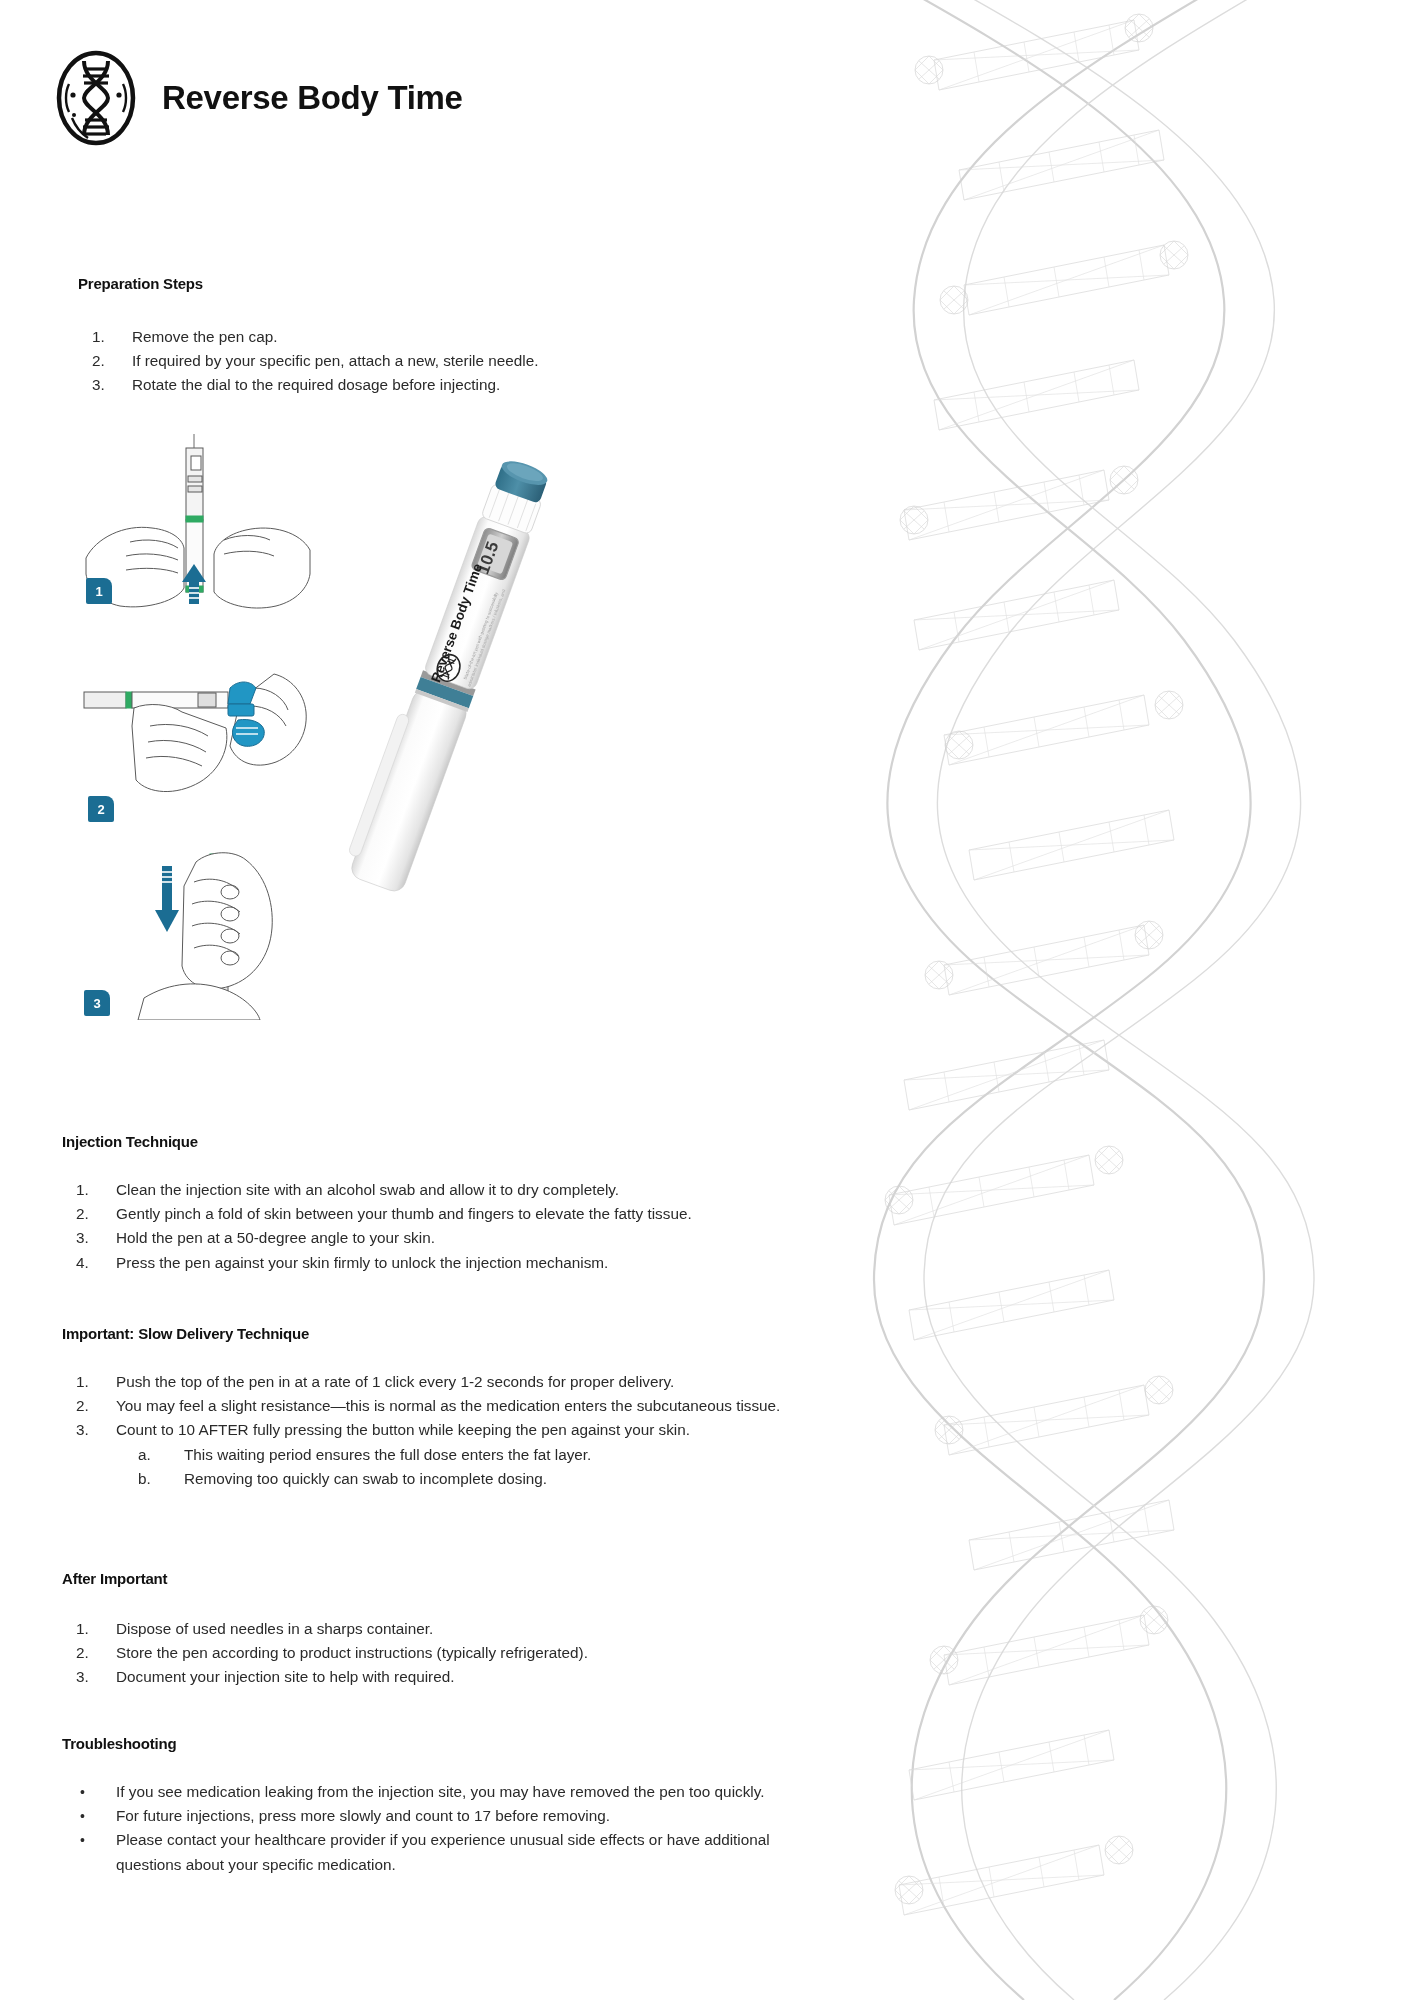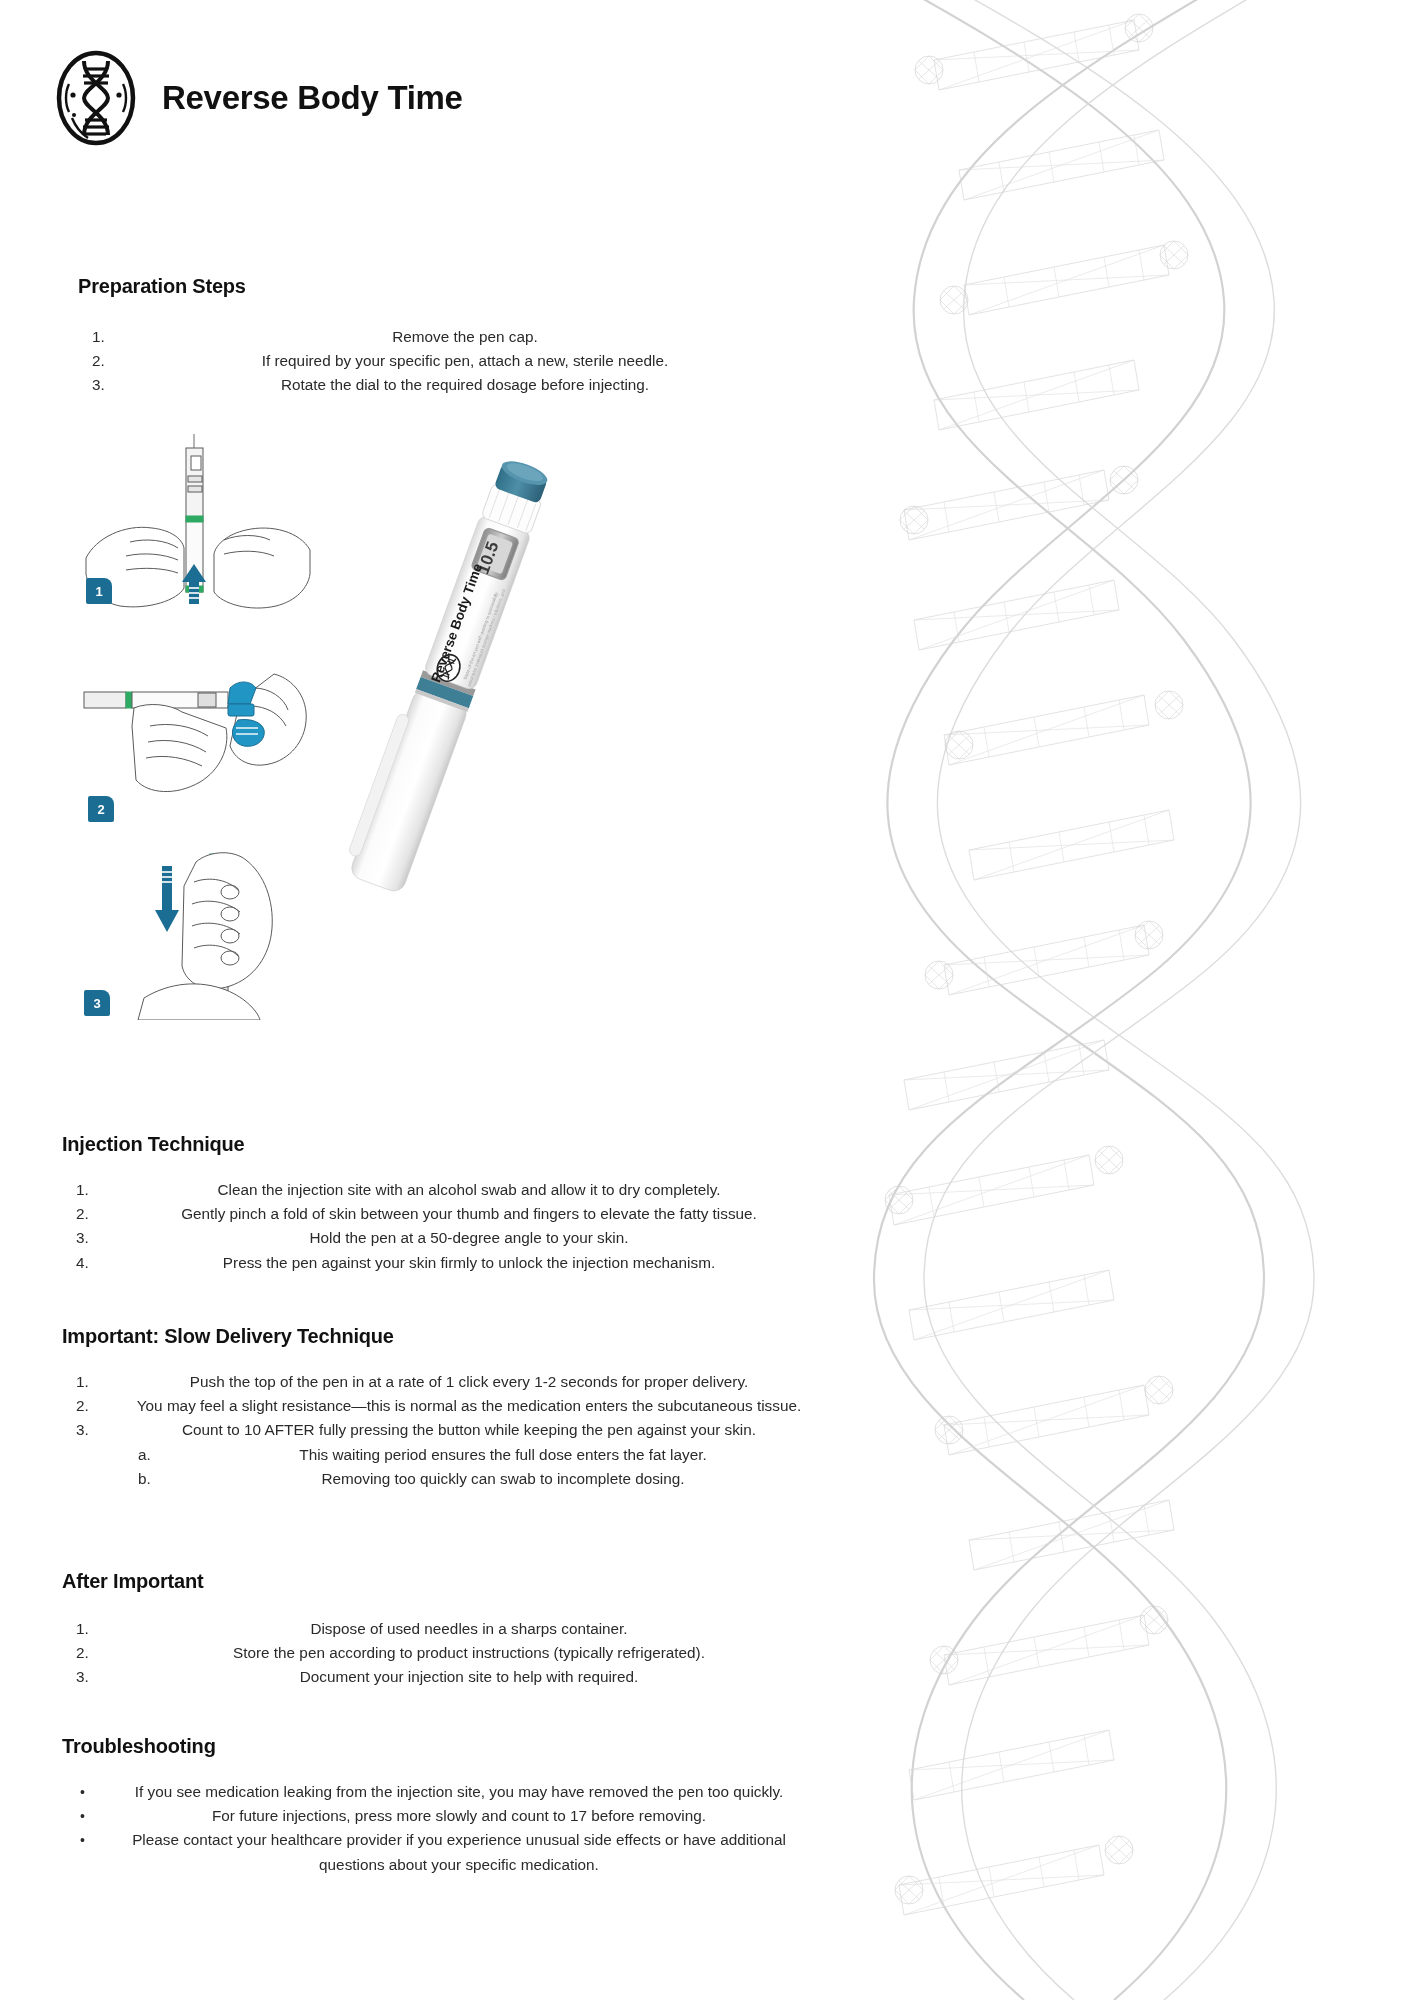--- a/index.html
+++ b/index.html
@@ -52,21 +52,21 @@
   .brand-title {
     font-size: 33px;
     font-weight: bold;
     letter-spacing: -0.3px;
     color: #111111;
     white-space: nowrap;
   }
 
   
   .h2 {
-    font-size: 20px;
+    font-size: 15px;
     font-weight: bold;
     color: #111111;
     letter-spacing: -0.2px;
   }
 
   .sec-prep-title { position: absolute; left: 78px; top: 275px; }
   .sec-inj-title  { position: absolute; left: 62px; top: 1133px; }
   .sec-slow-title { position: absolute; left: 62px; top: 1325px; }
   .sec-after-title{ position: absolute; left: 62px; top: 1570px; }
   .sec-trouble-title { position: absolute; left: 62px; top: 1735px; }
@@ -94,21 +94,21 @@
     color: #2a2a2a;
   }
   .olist .bullet-marker {
     flex: 0 0 auto;
     width: 54px;
     padding-left: 18px;
     box-sizing: border-box;
     font-size: 14px;
     line-height: 24.2px;
   }
-  .olist .txt { flex: 1 1 auto; text-align: center; }
+  .olist .txt { flex: 1 1 auto; }
 
   .list-prep    { left: 78px; top: 325px; width: 720px; }
   .list-inj     { left: 62px; top: 1178px; width: 760px; }
   .list-slow    { left: 62px; top: 1370px; width: 760px; }
   .sub-list     { margin-left: 62px; }
   .sub-list .marker { width: 60px; }
   .list-after   { left: 62px; top: 1617px; width: 760px; }
   .list-trouble { left: 62px; top: 1780px; width: 740px; }
 
   

